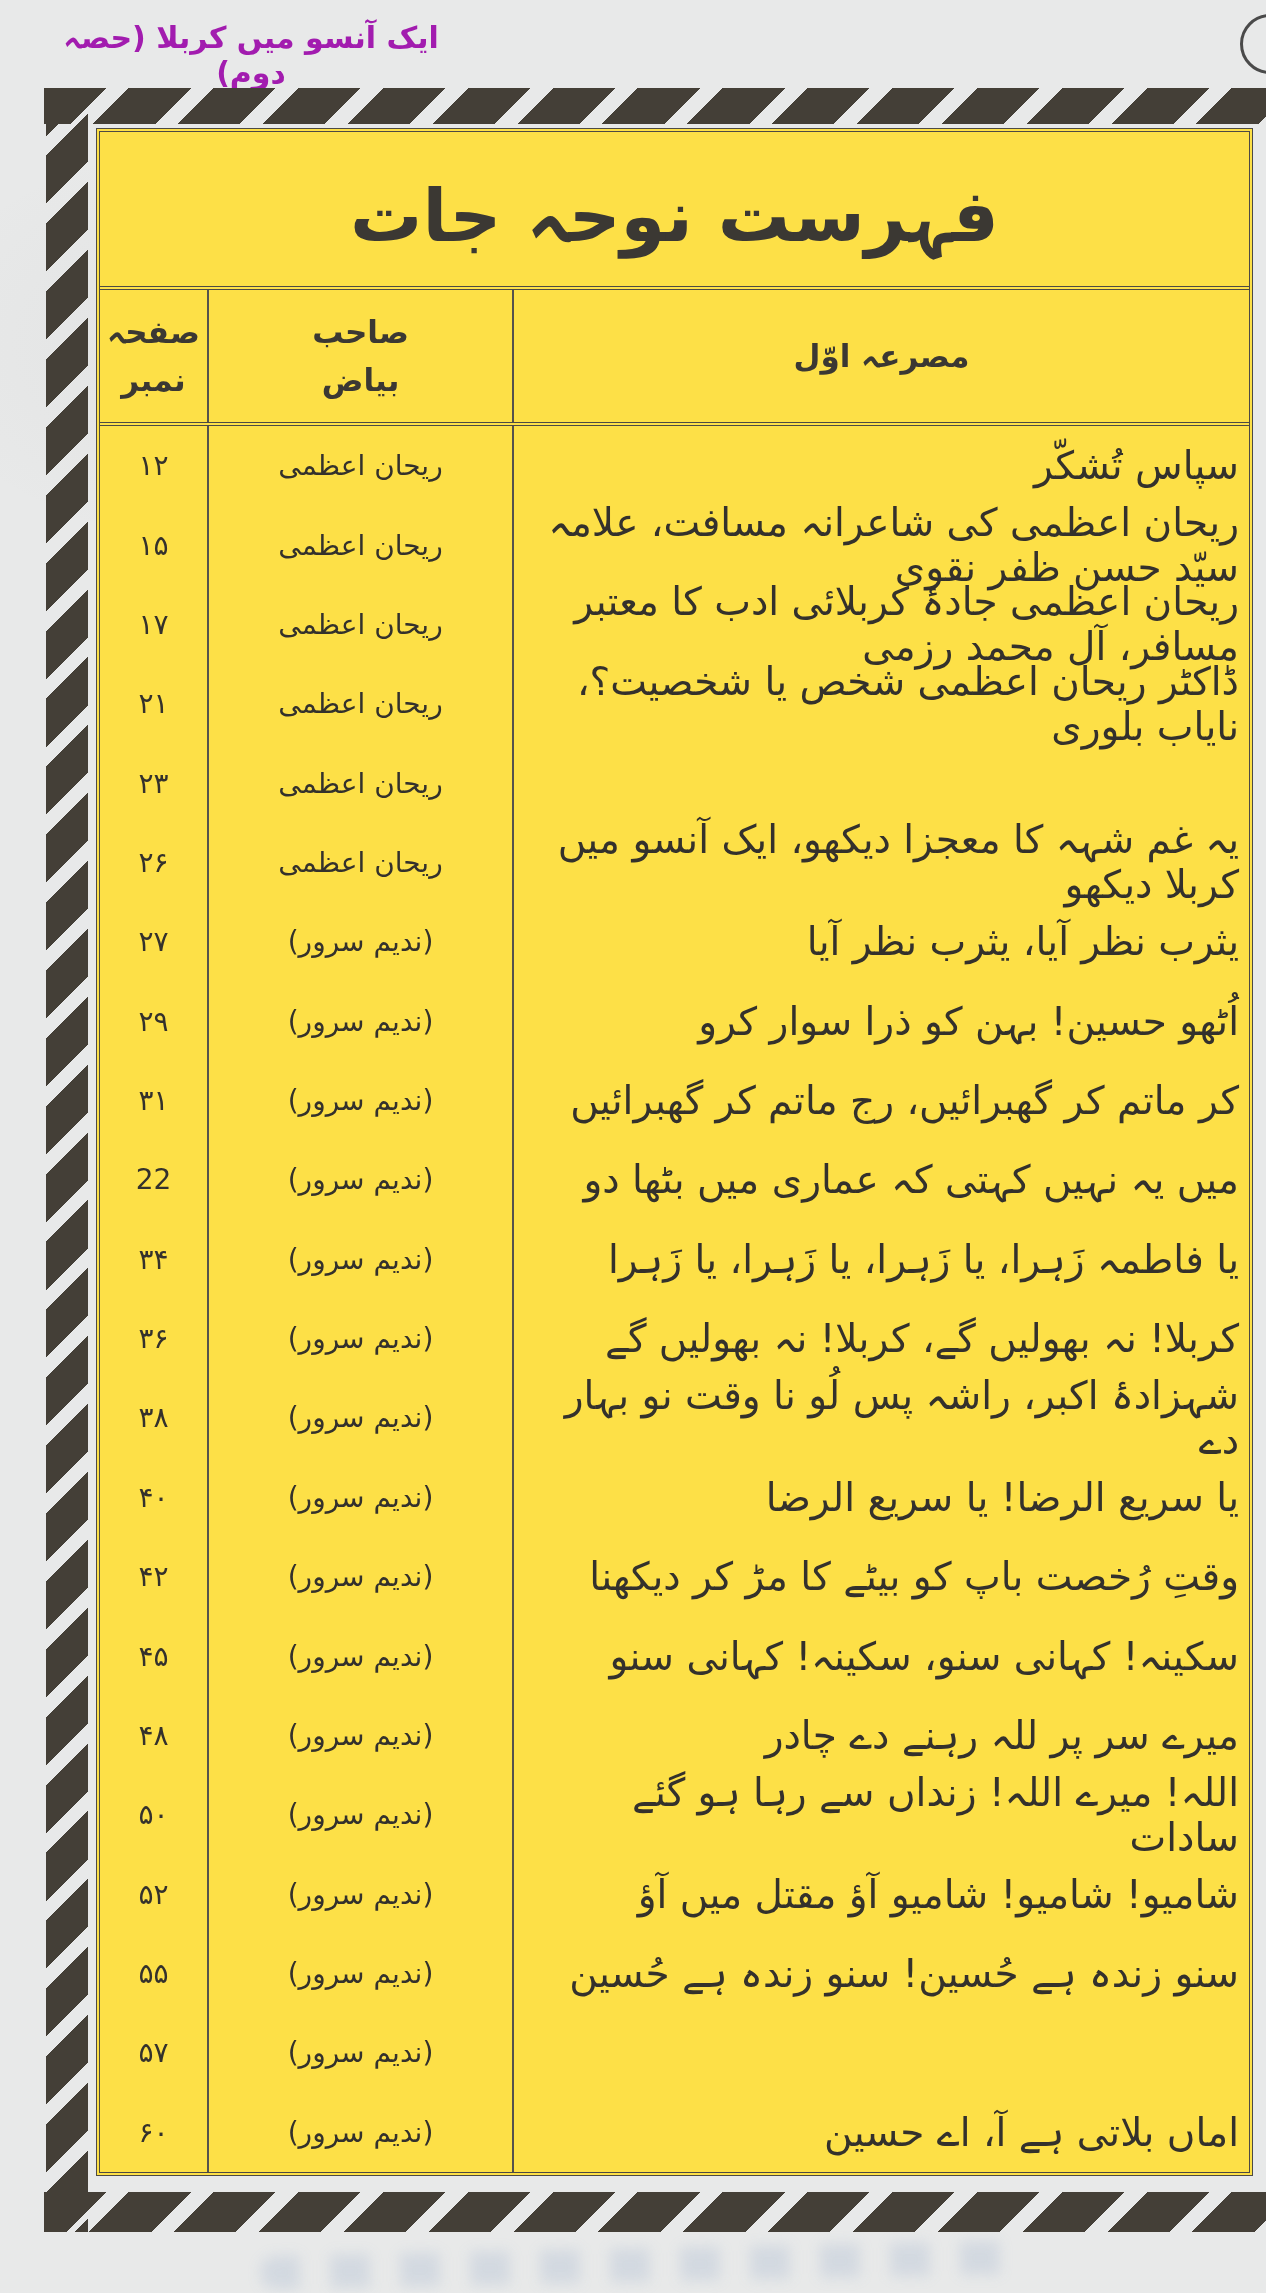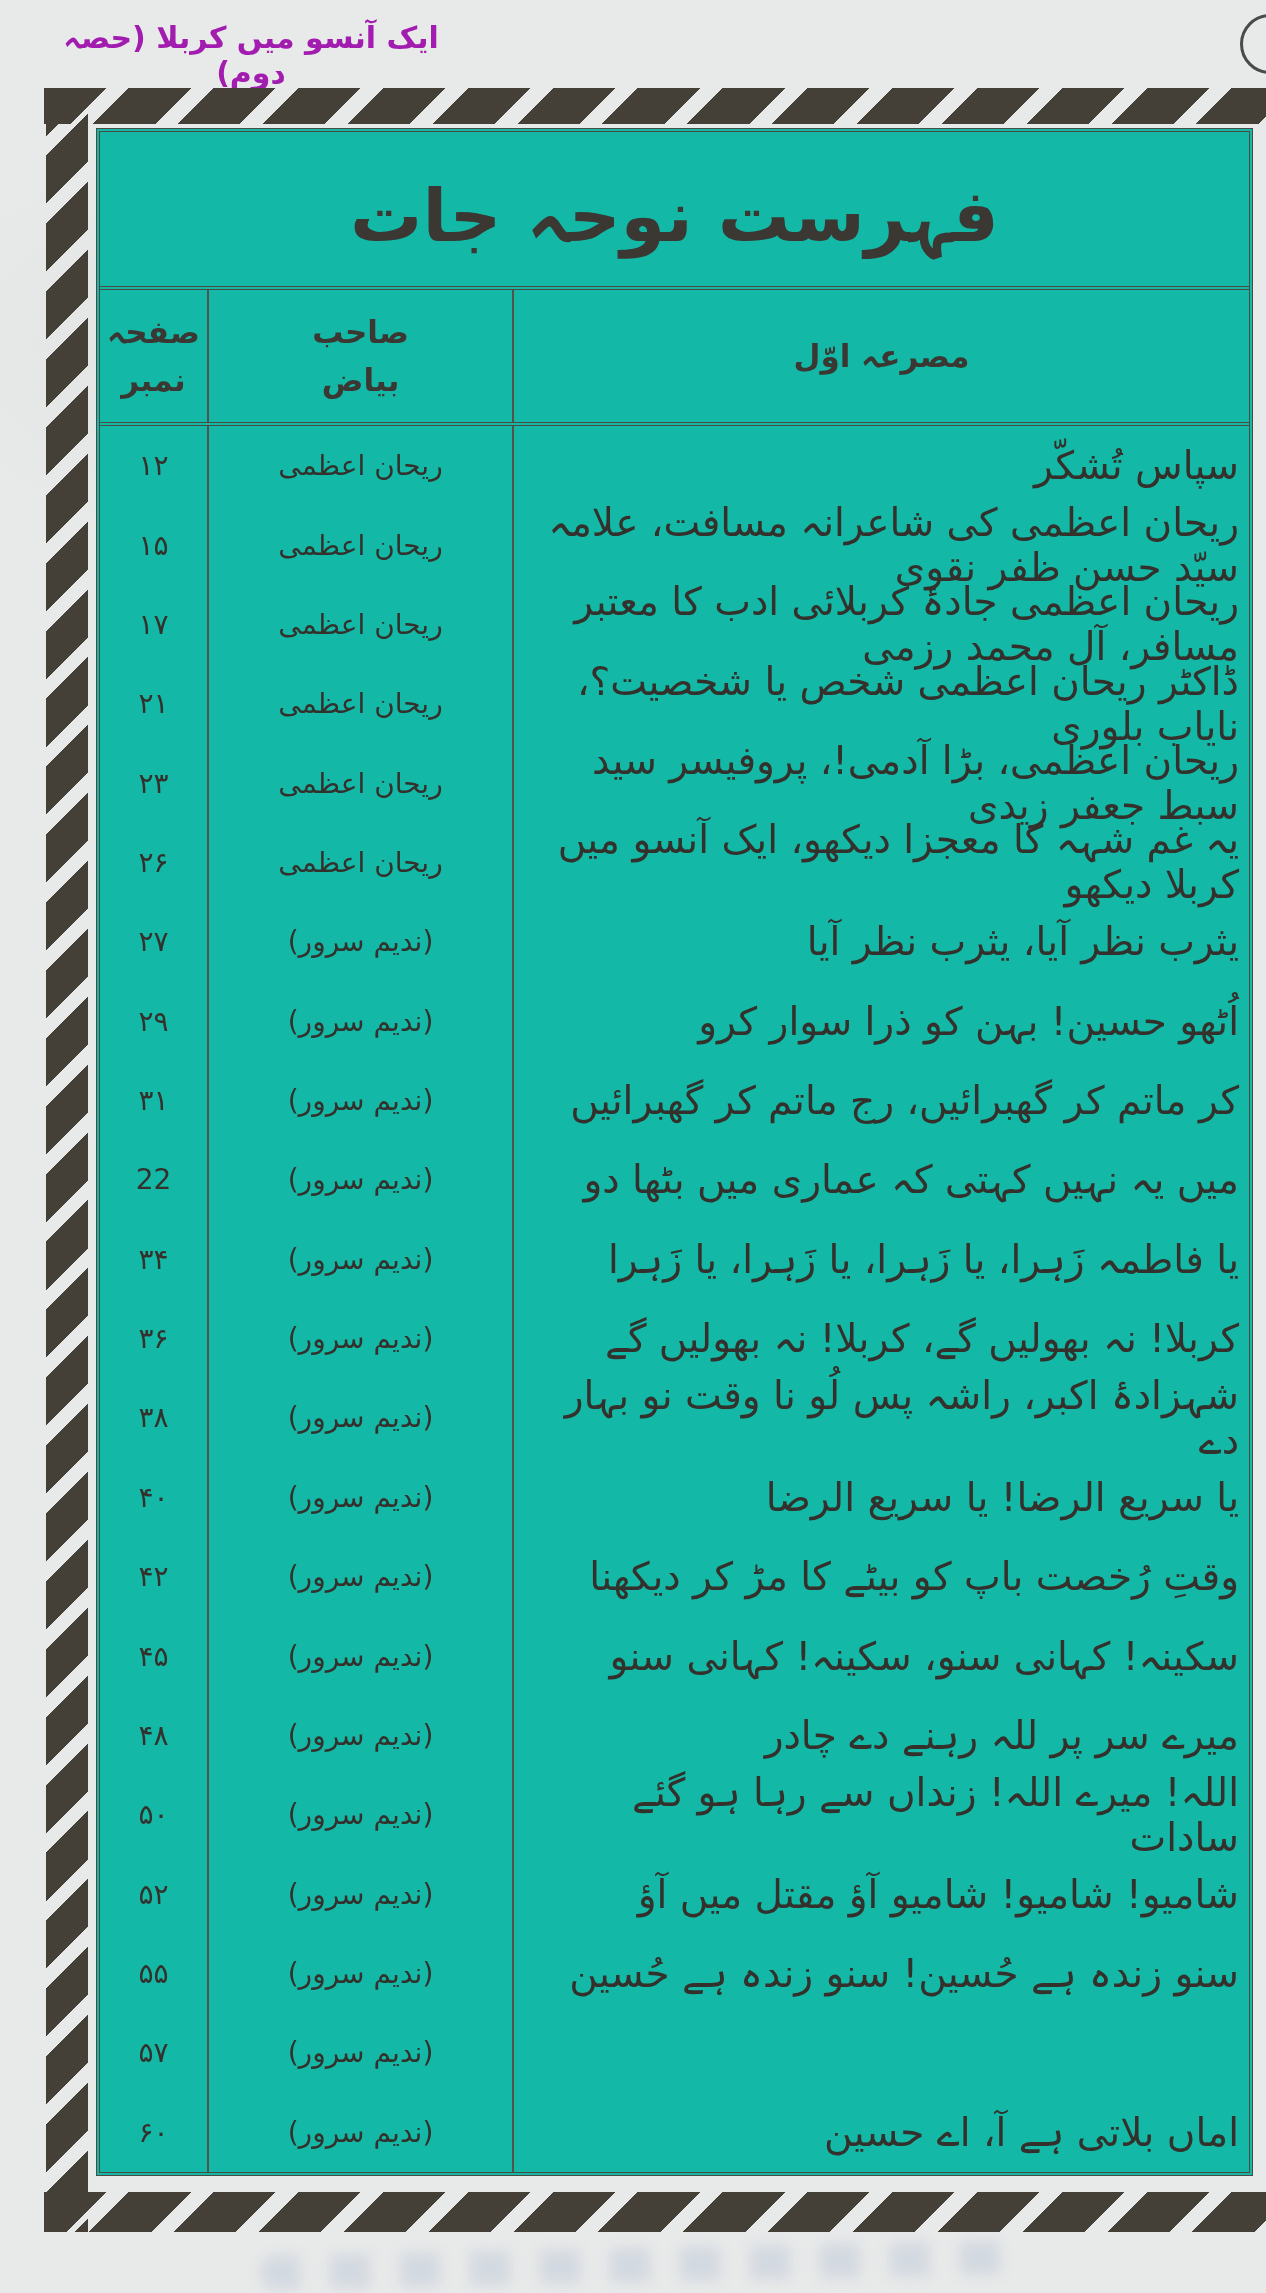--- a/index.html
+++ b/index.html
@@ -33,21 +33,21 @@
     background:repeating-linear-gradient(135deg,#443f37 0 34px,rgba(0,0,0,0) 34px 48px);
   }
   .corner-arc{
     position:absolute;left:1240px;top:14px;width:54px;height:54px;
     border:3px solid #4a4a4a;border-radius:50%;background:transparent;
   }
   
   .toc-table{
     position:absolute;left:96px;top:128px;width:1157px;height:2048px;
     box-sizing:border-box;
-    background:#14b8a6;
+    background:#fde047;
     border:4px double #4d4a44;
     display:flex;flex-direction:column;
   }
   .toc-title{
     height:158px;box-sizing:border-box;
     border-bottom:4px double #4d4a44;
     display:flex;align-items:center;justify-content:center;
     direction:rtl;
     font-size:72px;font-weight:700;color:#3b3833;
     padding-top:14px;
@@ -162,21 +162,20 @@
 
   <div class="trow">
     <div class="cell c-page">۲۱</div>
     <div class="cell c-author">ریحان اعظمی</div>
     <div class="cell c-matla">ڈاکٹر ریحان اعظمی شخص یا شخصیت؟، نایاب بلوری</div>
   </div>
 
   <div class="trow">
     <div class="cell c-page">۲۳</div>
     <div class="cell c-author">ریحان اعظمی</div>
-    <div class="cell c-matla">ریحان اعظمی، بڑا آدمی!، پروفیسر سید سبط جعفر زیدی</div>
   </div>
 
   <div class="trow">
     <div class="cell c-page">۲۶</div>
     <div class="cell c-author">ریحان اعظمی</div>
     <div class="cell c-matla">یہ غم شہہ کا معجزا دیکھو، ایک آنسو میں کربلا دیکھو</div>
   </div>
 
   <div class="trow">
     <div class="cell c-page">۲۷</div>

